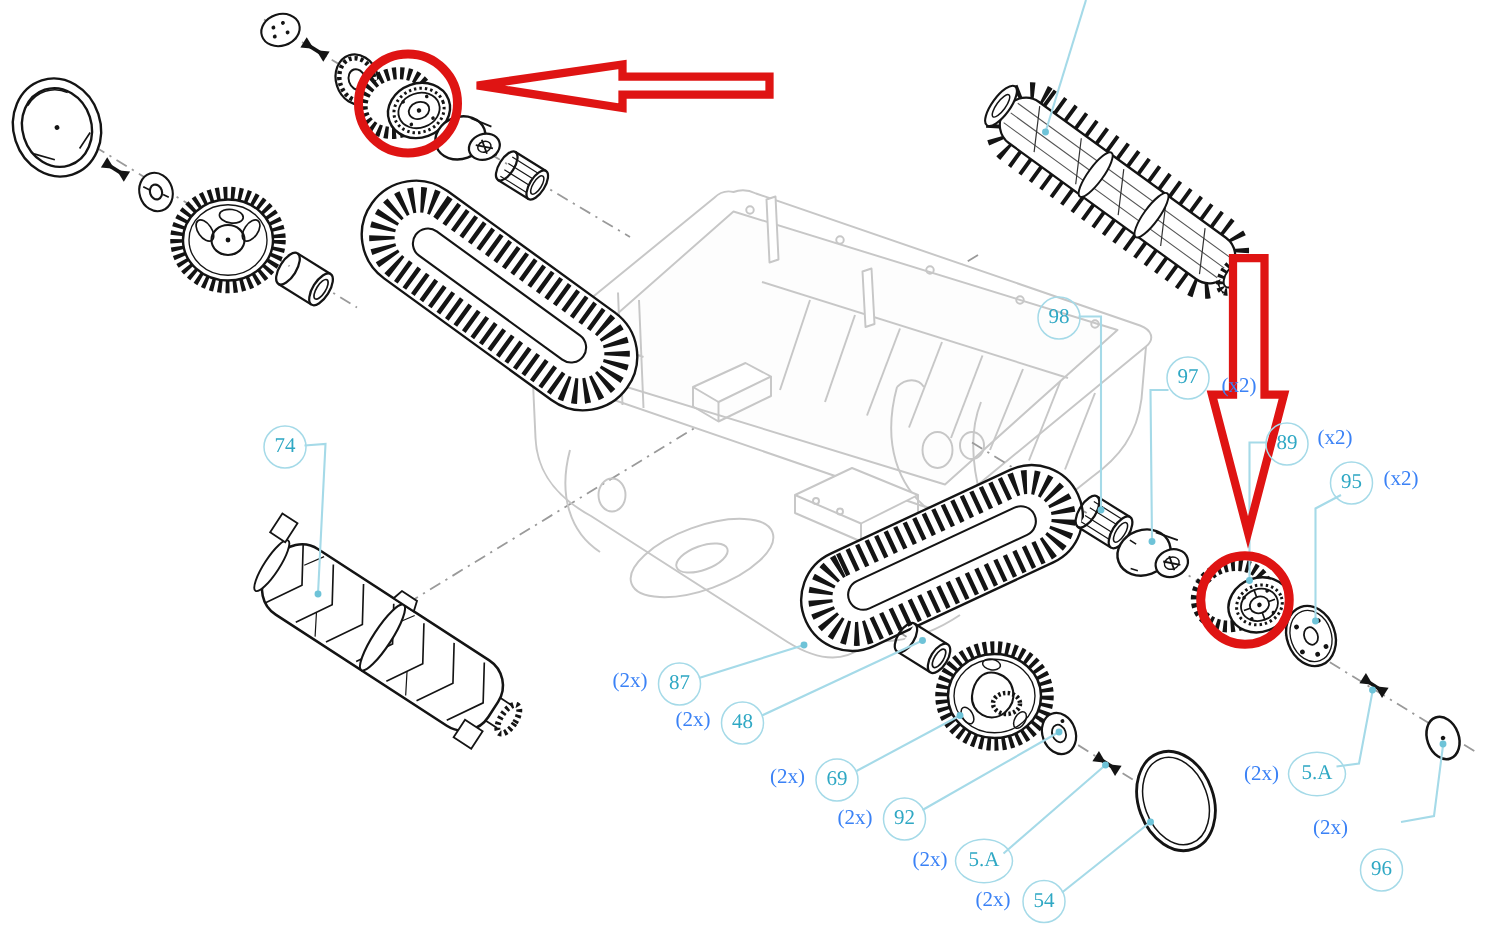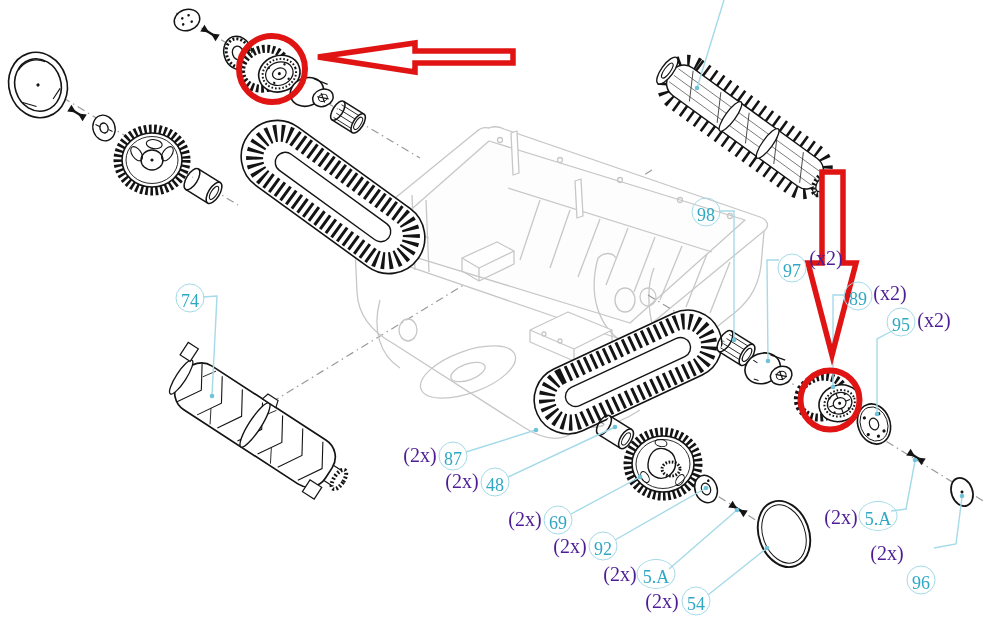--- a/index.html
+++ b/index.html
@@ -2,27 +2,27 @@
 <html><head>
 <meta charset="utf-8">
 <style>
   html,body{margin:0;padding:0;background:#fff;}
   .stage{position:relative;width:997px;height:625px;background:#fff;overflow:hidden;
          font-family:"Liberation Serif", serif;}
   .stage svg{position:absolute;left:0;top:0;}
   .overlay{position:absolute;left:0;top:0;width:100%;height:100%;pointer-events:none;}
   .balloon{
     position:absolute;width:27px;height:27px;border:1.6px solid #a5dae8;border-radius:50%;
-    display:flex;align-items:flex-end;justify-content:center;background:rgba(255,255,255,0.0);
-    color:#2fa8c4;font-size:18px;transform:translate(-50%,-50%);letter-spacing:0;
+    display:flex;align-items:center;justify-content:center;background:rgba(255,255,255,0.0);
+    color:#2fa8c4;font-size:14px;transform:translate(-50%,-50%);letter-spacing:0;
     font-family:"Liberation Serif", serif;
   }
   .balloon.wide{width:37px;height:28px;}
   .qty{
-    position:absolute;color:#4c1d95;font-size:20px;transform:translate(-50%,-50%);
+    position:absolute;color:#3b82f6;font-size:14px;transform:translate(-50%,-50%);
     font-family:"Liberation Serif", serif;white-space:nowrap;
   }
 </style>
 </head>
 <body>
 
 <div class="stage">
 
 <svg width="997" height="625" viewBox="0 0 997 625">
 
@@ -366,21 +366,21 @@
 <div class="overlay">
 
   <div class="balloon" style="left:190px;top:298px">
     <span>74</span>
       </div>
 
   <div class="balloon" style="left:706px;top:212px">
     <span>98</span>
       </div>
 
-  <div class="balloon" style="left:792px;top:268px">
+  <div class="balloon" style="left:792px;top:252px">
     <span>97</span>
       </div>
   <div class="qty" style="left:826px;top:258px">(x2)</div>
 
   <div class="balloon" style="left:858px;top:296px">
     <span>89</span>
       </div>
   <div class="qty" style="left:890px;top:293px">(x2)</div>
 
   <div class="balloon" style="left:901px;top:322px">

